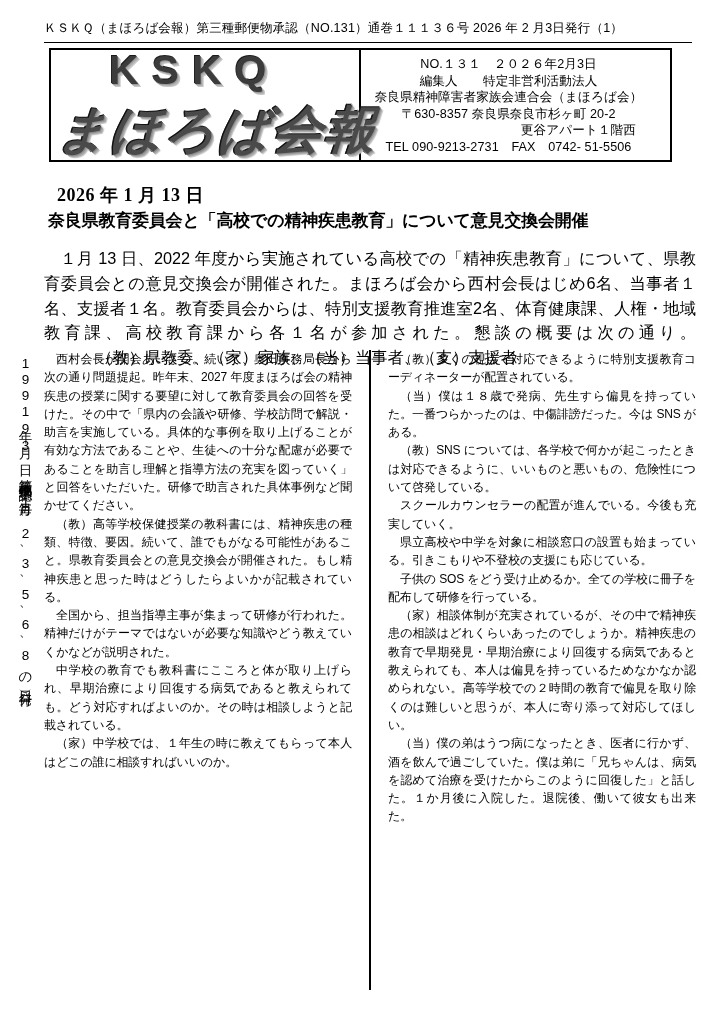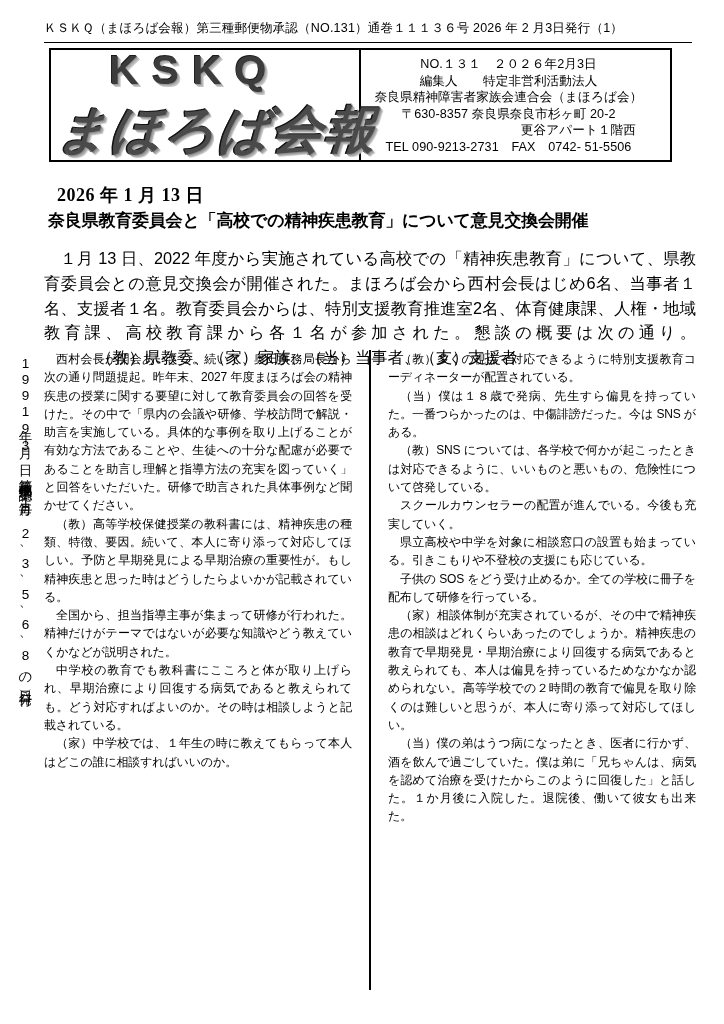--- a/index.html
+++ b/index.html
@@ -204,21 +204,21 @@
 
 <div class="headline">奈良県教育委員会と「高校での精神疾患教育」について意見交換会開催</div>
 
 <div class="lead">
   <p><span>１月 13 日、2022 年度から実施されている高校での「精神疾患教育」について、県教育委員会との意見交換会が開催された。まほろば会から西村会長はじめ6名、当事者１名、支援者１名。教育委員会からは、特別支援教育推進室2名、体育健康課、人権・地域教育課、高校教育課から各１名が参加された。懇談の概要は次の通り。</span><span class="legend">（教）県教委、（家）家族、（当）当事者、（支）支援者</span></p>
 </div>
 
 <div class="columns">
   <div class="col" id="col-left">
       <p>西村会長が開会あいさつ。続いて、奥田事務局長から次の通り問題提起。昨年末、2027 年度まほろば会の精神疾患の授業に関する要望に対して教育委員会の回答を受けた。その中で「県内の会議や研修、学校訪問で解説・助言を実施している。具体的な事例を取り上げることが有効な方法であることや、生徒への十分な配慮が必要であることを助言し理解と指導方法の充実を図っていく」と回答をいただいた。研修で助言された具体事例など聞かせてください。</p>
-      <p>（教）高等学校保健授業の教科書には、精神疾患の種類、特徴、要因。続いて、本人に寄り添って対応してほしい。予防と早期発見による早期治療の重要性が。もし精神疾患と思った時はどうしたらよいかが記載されている。</p>
+      <p>（教）高等学校保健授業の教科書には、精神疾患の種類、特徴、要因。続いて、誰でもがなる可能性があること。県教育委員会との意見交換会が開催された。もし精神疾患と思った時はどうしたらよいかが記載されている。</p>
       <p>全国から、担当指導主事が集まって研修が行われた。精神だけがテーマではないが必要な知識やどう教えていくかなどが説明された。</p>
       <p>中学校の教育でも教科書にこころと体が取り上げられ、早期治療により回復する病気であると教えられても。どう対応すればよいのか。その時は相談しようと記載されている。</p>
       <p>（家）中学校では、１年生の時に教えてもらって本人はどこの誰に相談すればいいのか。</p>
     </div>
   <div class="col-gap">
     <div class="col-rule"></div>
   </div>
   <div class="col" id="col-right">
       <p>（教）多くの視点で対応できるように特別支援教育コーディネーターが配置されている。</p>
       <p>（当）僕は１８歳で発病、先生すら偏見を持っていた。一番つらかったのは、中傷誹謗だった。今は SNS がある。</p>

